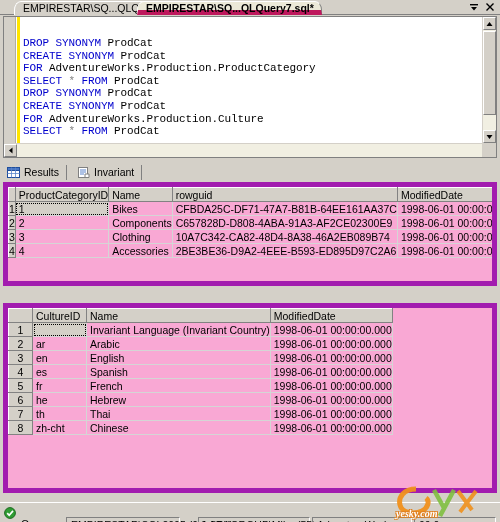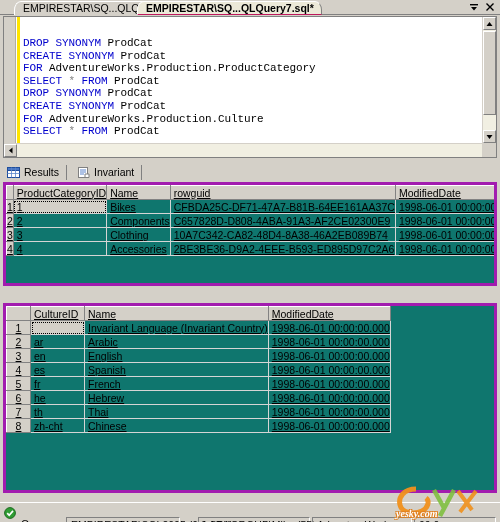--- a/index.html
+++ b/index.html
@@ -51,21 +51,21 @@
     color: #000;
   }
   .tab.inactive {
     left: 14px;
     background: #d4d0c8;
   }
   .tab.active {
     left: 137px;
     background: #ece9d8;
     font-weight: bold;
-    border-bottom: 1px solid #be185d;
+    border-bottom: 5px solid #be185d;
     z-index: 3;
   }
   .tabbtn {
     position: absolute;
     top: 1px;
     width: 12px; height: 12px;
     font-size: 11px;
     line-height: 12px;
     text-align: center;
     color: #000;
@@ -180,25 +180,24 @@
   #rtab-messages { left: 72px; }
   .rtab-icon {
     position: absolute;
     left: 2px; top: 2px;
     width: 13px; height: 11px;
   }
 
   
   .grid-pane {
     position: absolute;
-    background: #0f766e;
-    border: 3px solid #a21caf;
+    background: #f9a8d4;
+    border: 5px solid #a21caf;
     box-sizing: border-box;
     overflow: hidden;
-    text-decoration: underline;
   }
   #grid-pane-1 { left: 3px; top: 182px; width: 494px; height: 104px; }
   #grid-pane-2 { left: 3px; top: 303px; width: 494px; height: 190px; }
 
   table.grid {
     border-collapse: collapse;
     table-layout: fixed;
     font-size: 10.5px;
   }
   table.grid th, table.grid td {

